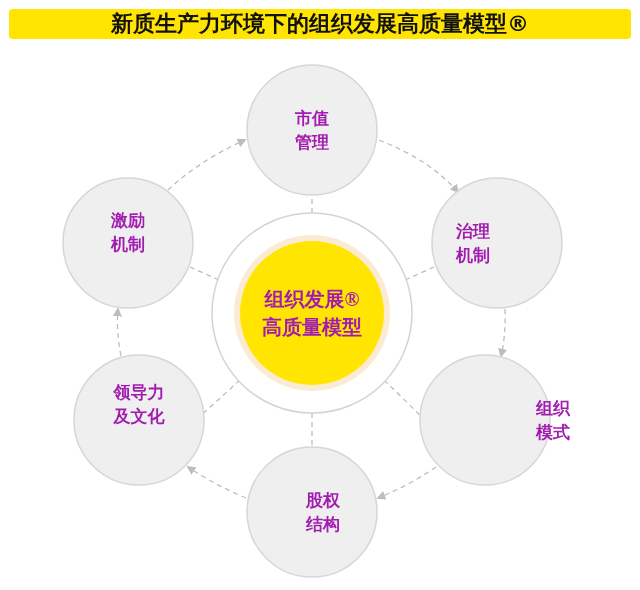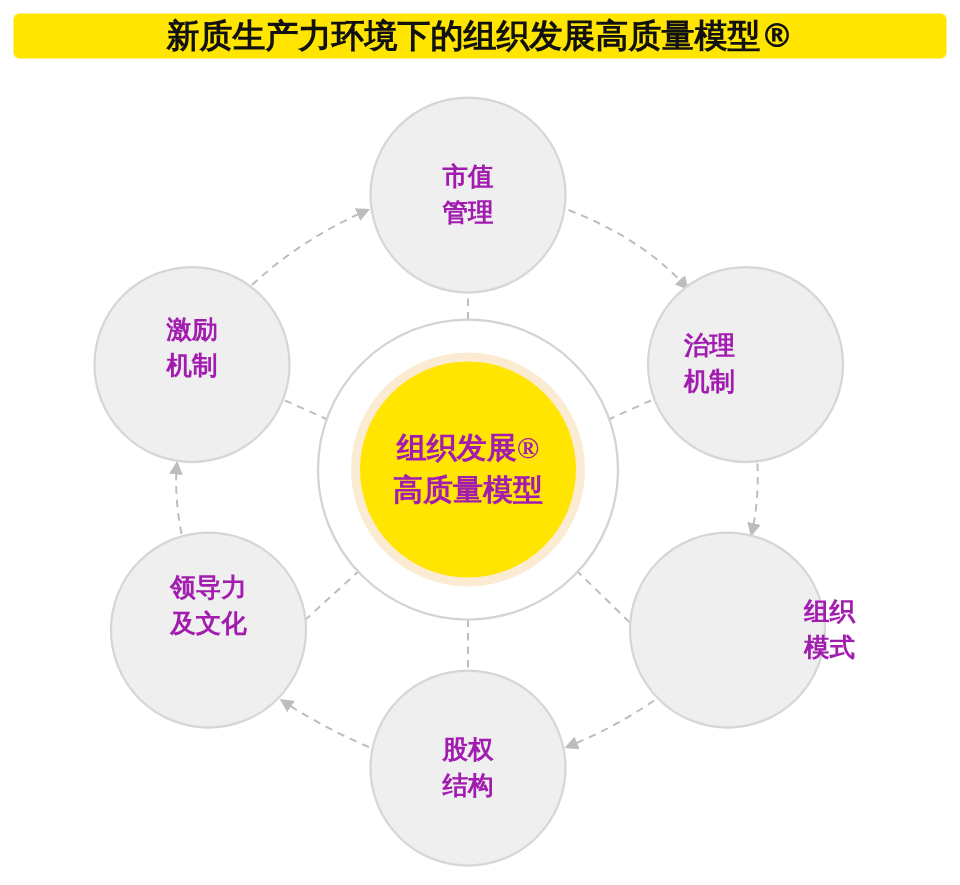--- a/index.html
+++ b/index.html
@@ -75,21 +75,21 @@
   <div>管理</div>
 </div>
 <div class="node-label" style="left:473px; top:243px;">
   <div>治理</div>
   <div>机制</div>
 </div>
 <div class="node-label" style="left:509px; top:420px;margin-left:44px;">
   <div>组织</div>
   <div>模式</div>
 </div>
-<div class="node-label" style="left:312px; top:512px;">
+<div class="node-label" style="left:323px; top:512px;">
   <div>股权</div>
   <div>结构</div>
 </div>
 <div class="node-label" style="left:139px; top:404px;">
   <div>领导力</div>
   <div>及文化</div>
 </div>
 <div class="node-label" style="left:128px; top:232px;">
   <div>激励</div>
   <div>机制</div>

